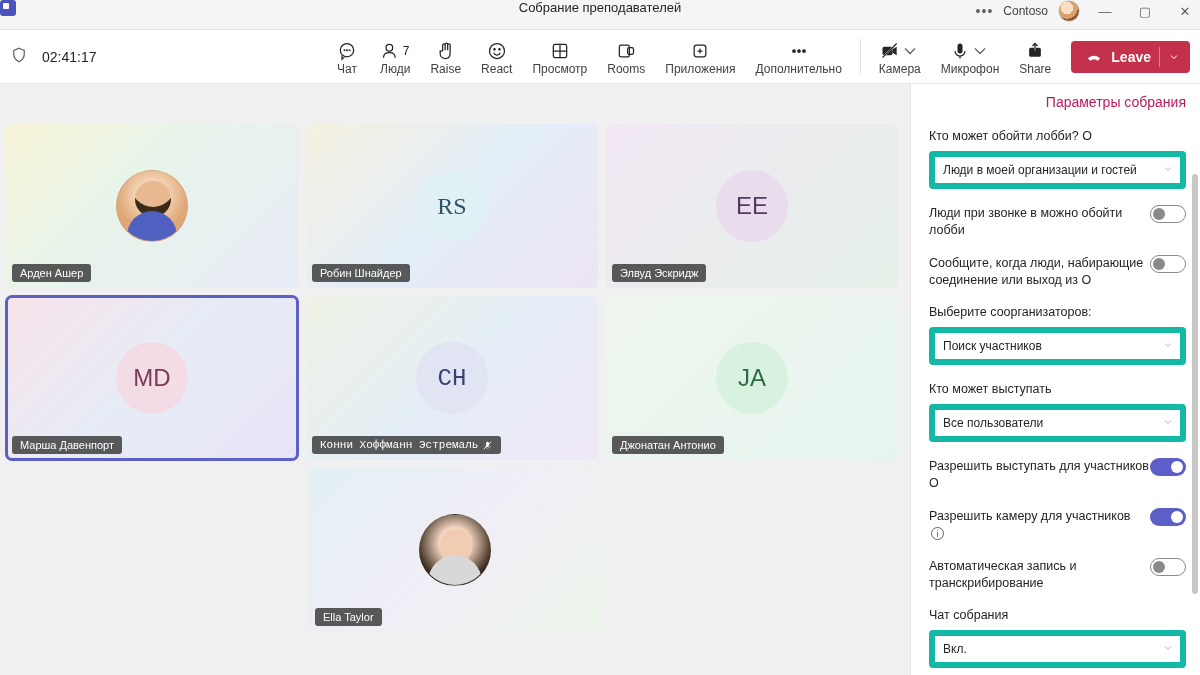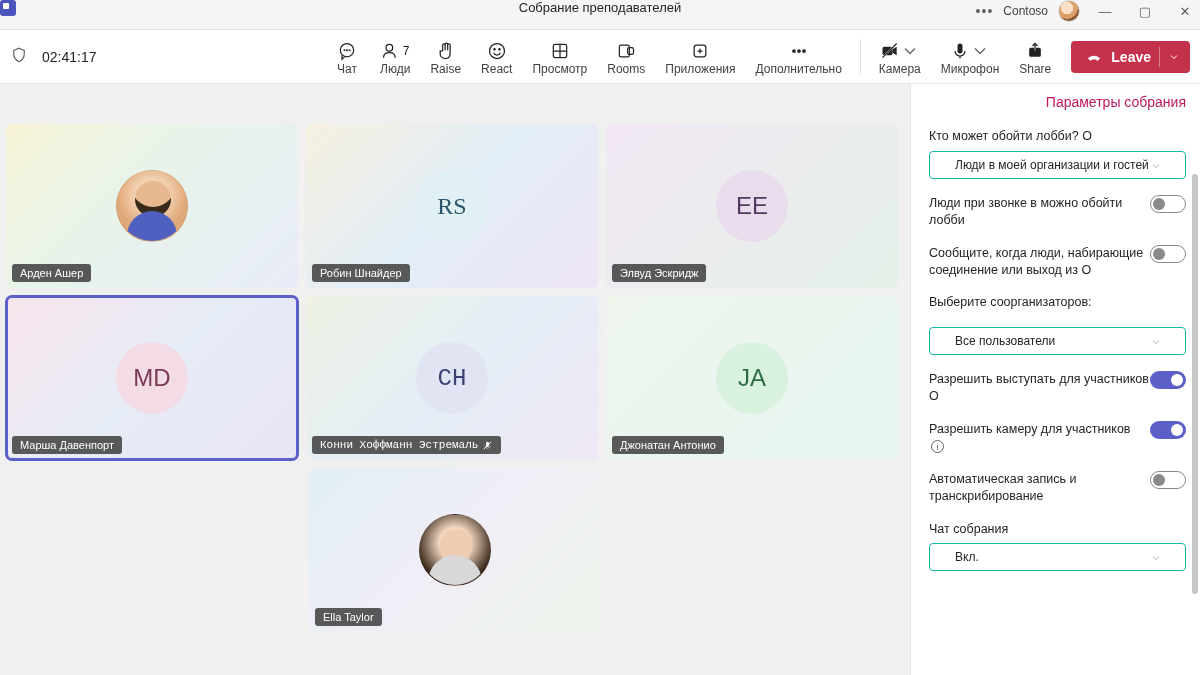--- a/index.html
+++ b/index.html
@@ -119,22 +119,22 @@
     width: 290px; background:#fff; border-left:1px solid #e6e6e6;
     padding: 0 14px 10px 18px; overflow-y:auto; position:relative;
   }
   .panel-scrollthumb { position:absolute; right:2px; top:90px; width:6px; height:420px; background:#c8c8c8; border-radius:3px;}
   .panel-title { font-size:14px; font-weight:400; margin: 10px 0 18px; text-align:right; color:#be185d;}
   .opt { margin-bottom: 16px; }
   .opt-row { display:flex; justify-content:space-between; align-items:flex-start; gap:0;}
   .opt-label { font-size:12.5px; color:#242424; line-height:1.35; flex:1;}
   .info-ic { display:inline-block; width:13px; height:13px; border:1px solid #616161; border-radius:50%; font-size:9px; line-height:12px; text-align:center; color:#616161; margin-left:2px; vertical-align:middle;}
   .select {
-    margin-top:6px; width:100%; border:1px solid #14b8a6; border-radius:4px;
-    padding:6px 25px; font-size:12px; display:flex; justify-content:space-between; align-items:center;
+    margin-top:6px; width:100%; border:6px solid #14b8a6; border-radius:4px;
+    padding:6px 8px; font-size:12px; display:flex; justify-content:space-between; align-items:flex-start;
     background:#fff; cursor:pointer; color:#242424;
   }
   .select .chev-sm svg{ width:12px; height:12px; stroke:#616161;}
   .toggle { width:36px; height:18px; border-radius:10px; position:relative; flex-shrink:0; cursor:pointer;}
   .toggle .knob{ width:12px; height:12px; border-radius:50%; background:#fff; position:absolute; top:3px;}
   .toggle.off { background:#adadad;} .toggle.off .knob{ left:3px; background:#606060;}
   .toggle.off { background:#fff; border:1px solid #8a8a8a;} .toggle.off .knob{ left:2px; top:2px; background:#8a8a8a;}
   .toggle.on { background:#5b5fc7;} .toggle.on .knob{ right:3px;}
 </style>
 </head>
@@ -375,23 +375,30 @@
 
     <div class="opt opt-row">
       <div class="opt-label"><span>Сообщите, когда люди, набирающие соединение или выход из</span> <span>О</span></div>
       <div class="toggle off">
           <div class="knob"></div>
         </div>
     </div>
 
     <div class="opt">
       <div class="opt-label">Выберите соорганизаторов:</div>
+      <div class="select">
+        <span>Поиск участников</span>
+        <span class="chev-sm"><svg viewBox="0 0 24 24">
+              <path d="M6 9l6 6 6-6" fill="none"></path>
+            </svg></span>
+      </div>
     </div>
 
     <div class="opt">
+      <div class="opt-label">Кто может выступать</div>
       <div class="select">
         <span>Все пользователи</span>
         <span class="chev-sm"><svg viewBox="0 0 24 24">
               <path d="M6 9l6 6 6-6" fill="none"></path>
             </svg></span>
       </div>
     </div>
 
     <div class="opt opt-row">
       <div class="opt-label"><span>Разрешить выступать для участников</span> <span>О</span></div>

